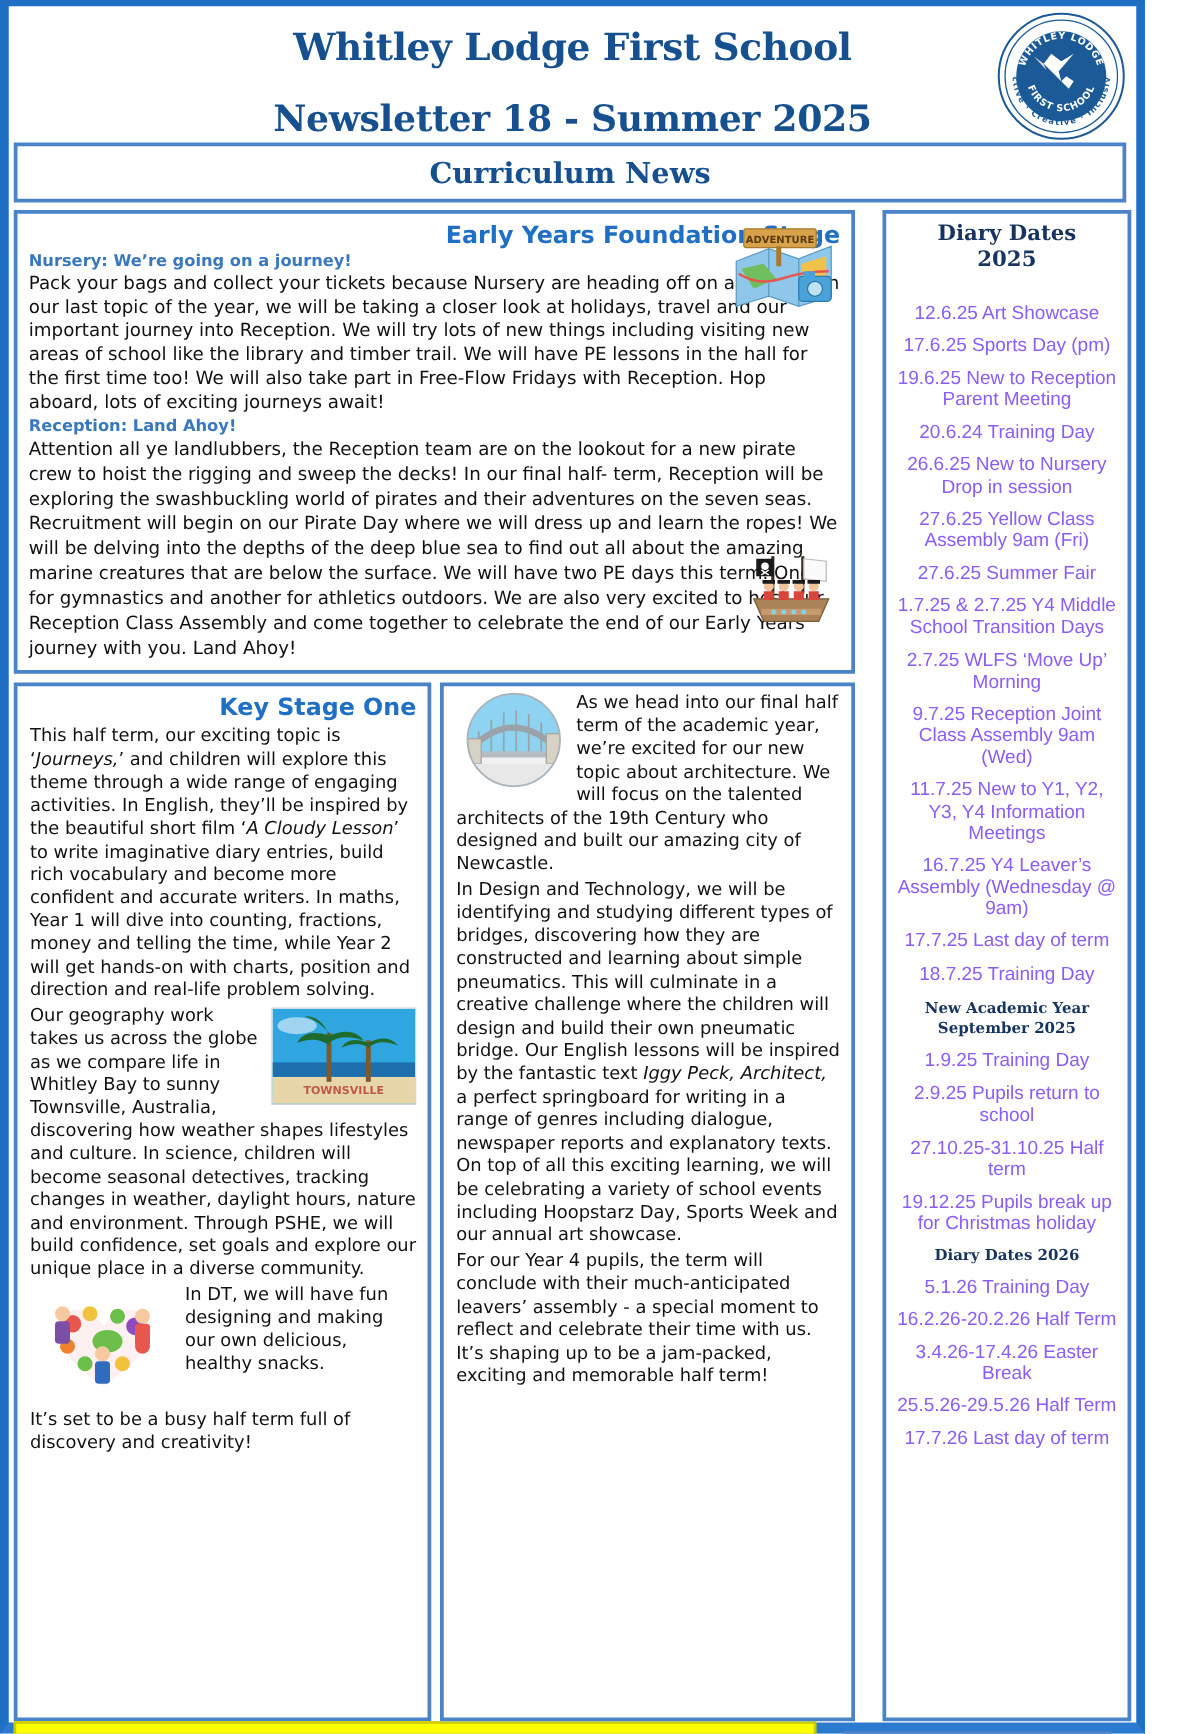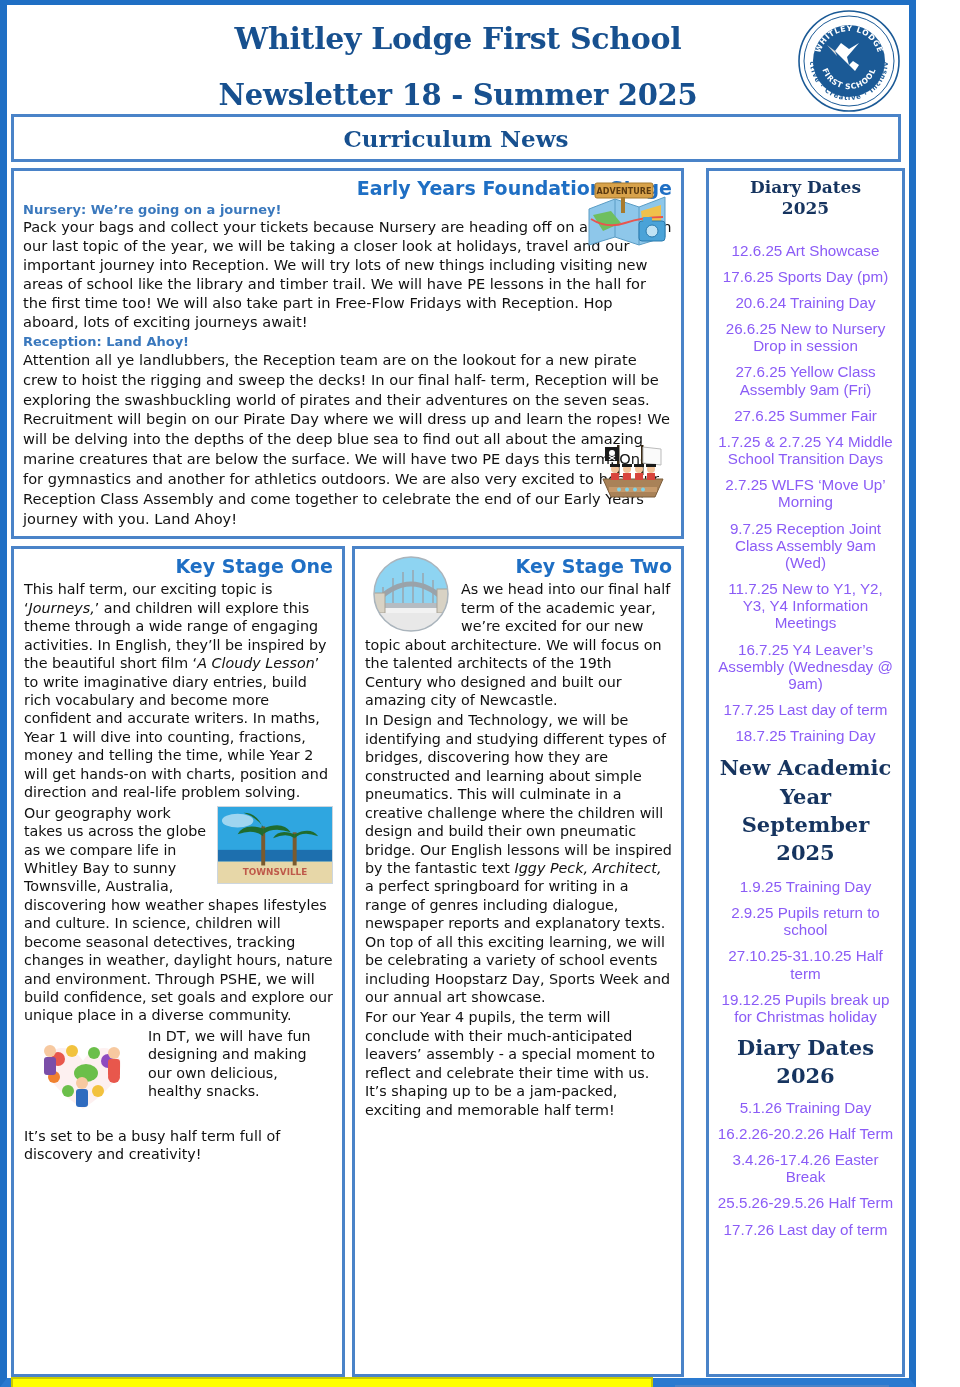--- a/index.html
+++ b/index.html
@@ -116,21 +116,21 @@
     font-weight:bold; font-size:17px; color:#16345f; line-height:1.25;
   }
   .diary-list { margin-top:22px; }
   .diary-item {
     text-align:center; color:#8b5cf6; font-size:15.2px;
     line-height:1.13; margin-bottom:9px;
     font-family:"Liberation Sans", sans-serif;
   }
   .diary-sub {
     text-align:center; font-family:"DejaVu Serif","Liberation Serif",serif;
-    font-weight:bold; font-size:21px; color:#16345f;
+    font-weight:bold; font-size:12px; color:#16345f;
     margin:10px 0 10px 0; line-height:1.35;
   }
   .diary-sub.tight { margin:6px 0 8px 0; }
 
   
   .footer-grid { display:flex; padding:0 4px 0 4px; gap:6px; height:98px; }
   .banner {
     width:673px; background:#ffff00;
     border:2px solid #c9c900;
     padding:8px 12px 0 12px; text-align:center;
@@ -335,21 +335,20 @@
                       <line x1="64" y1="25" x2="64" y2="48"></line>
                     <line x1="74" y1="35" x2="74" y2="48"></line>
                   </g>
                   <rect x="4" y="38" width="12" height="20" fill="#d8d2c4" stroke="#a8a296" stroke-width="1"></rect>
                   <rect x="68" y="34" width="13" height="24" fill="#d8d2c4" stroke="#a8a296" stroke-width="1"></rect>
                   <rect y="58" width="84" height="20" fill="#e8e8e8"></rect>
                 </g>
                 <circle cx="42" cy="39" r="37" fill="none" stroke="#aab4bc" stroke-width="1.5"></circle>
               </svg>
             </div>
-            <div class="sec-title" style="margin-left:0;">Key Stage Two</div>
             <div class="ks-body">
               <p>As we head into our final half term of the academic year, we’re excited for our new topic about architecture. We will focus on the talented architects of the 19th Century who designed and built our amazing city of Newcastle.</p>
             </div>
           </div>
           <div class="ks-body">
             <p><span>In Design and Technology, we will be identifying and studying different types of bridges, discovering how they are constructed and learning about simple pneumatics. This will culminate in a creative challenge where the children will design and build their own pneumatic bridge. Our English lessons will be inspired by the fantastic text </span><i>Iggy Peck, Architect,</i><span> a perfect springboard for writing in a range of genres including dialogue, newspaper reports and explanatory texts. On top of all this exciting learning, we will be celebrating a variety of school events including Hoopstarz Day, Sports Week and our annual art showcase.</span></p>
             <p>For our Year 4 pupils, the term will conclude with their much-anticipated leavers’ assembly - a special moment to reflect and celebrate their time with us. It’s shaping up to be a jam-packed, exciting and memorable half term!</p>
           </div>
         </div>
 
@@ -359,20 +358,21 @@
     <div class="col-right">
       <div class="boxed diary">
         <div class="diary-head">
           <div>Diary Dates</div>
           <div>2025</div>
         </div>
 
         <div class="diary-list">
           <div class="diary-item">12.6.25 Art Showcase</div>
           <div class="diary-item">17.6.25 Sports Day (pm)</div>
+          <div class="diary-item">19.6.25 New to Reception Parent Meeting</div>
           <div class="diary-item">20.6.24 Training Day</div>
           <div class="diary-item">26.6.25 New to Nursery Drop in session</div>
           <div class="diary-item">27.6.25 Yellow Class Assembly 9am (Fri)</div>
           <div class="diary-item">27.6.25 Summer Fair</div>
           <div class="diary-item">1.7.25 &amp; 2.7.25  Y4 Middle School Transition Days</div>
           <div class="diary-item">2.7.25 WLFS ‘Move Up’ Morning</div>
           <div class="diary-item">9.7.25 Reception Joint Class Assembly 9am (Wed)</div>
           <div class="diary-item">11.7.25 New to Y1, Y2, Y3, Y4 Information Meetings</div>
           <div class="diary-item">16.7.25 Y4 Leaver’s Assembly (Wednesday @ 9am)</div>
           <div class="diary-item">17.7.25 Last day of term</div>

